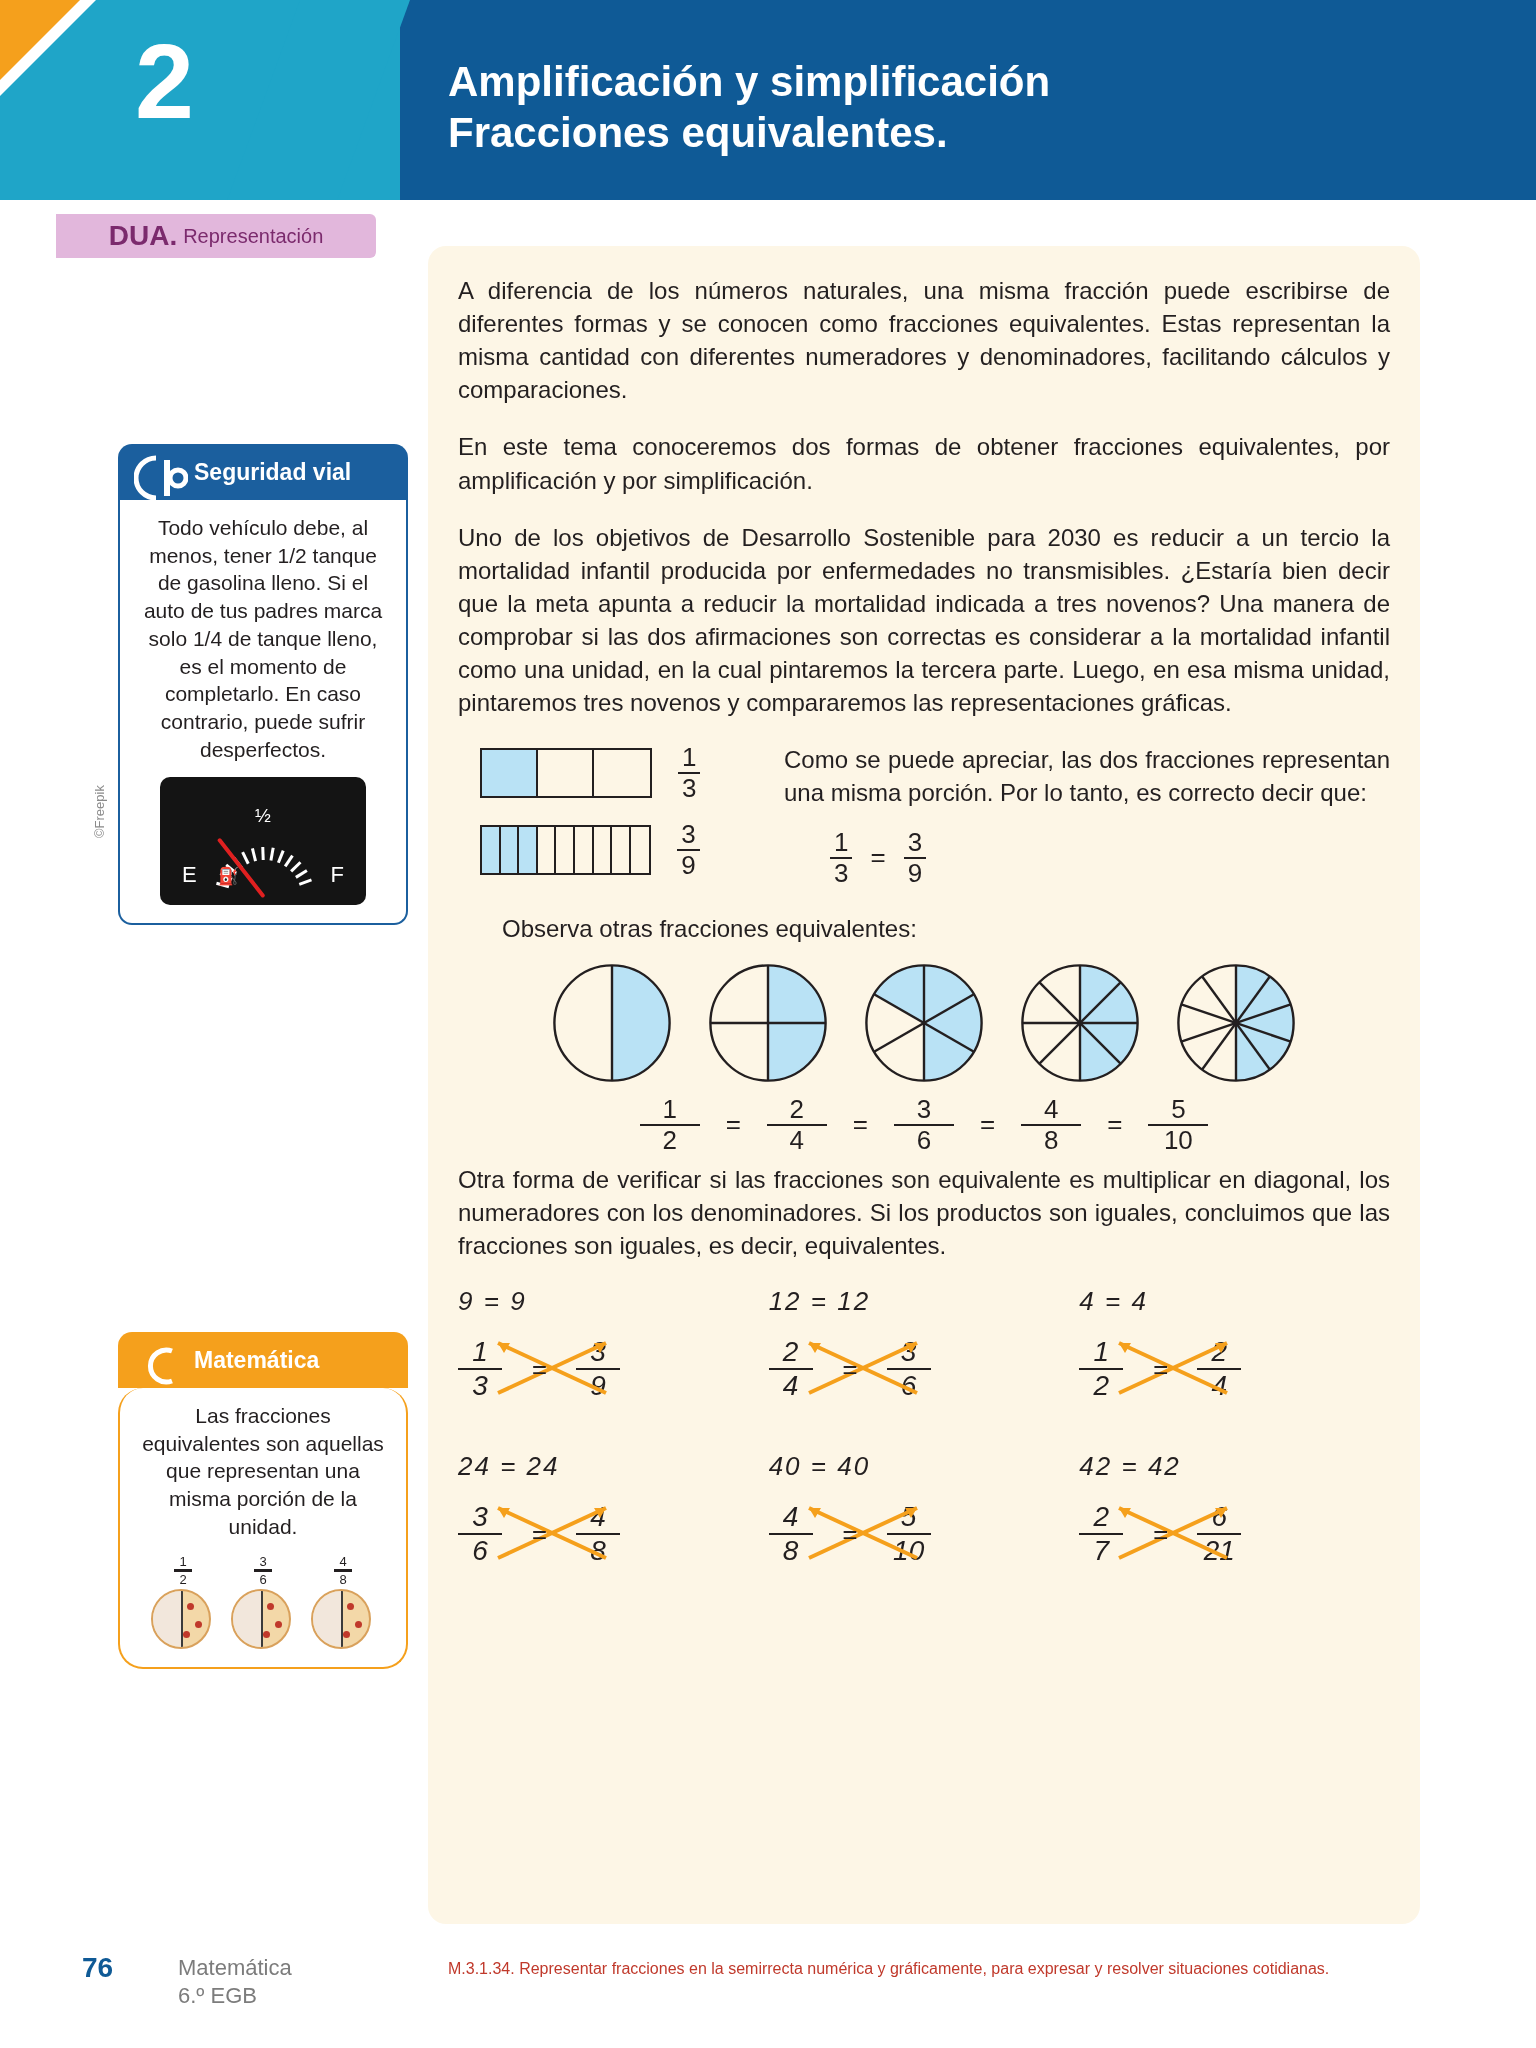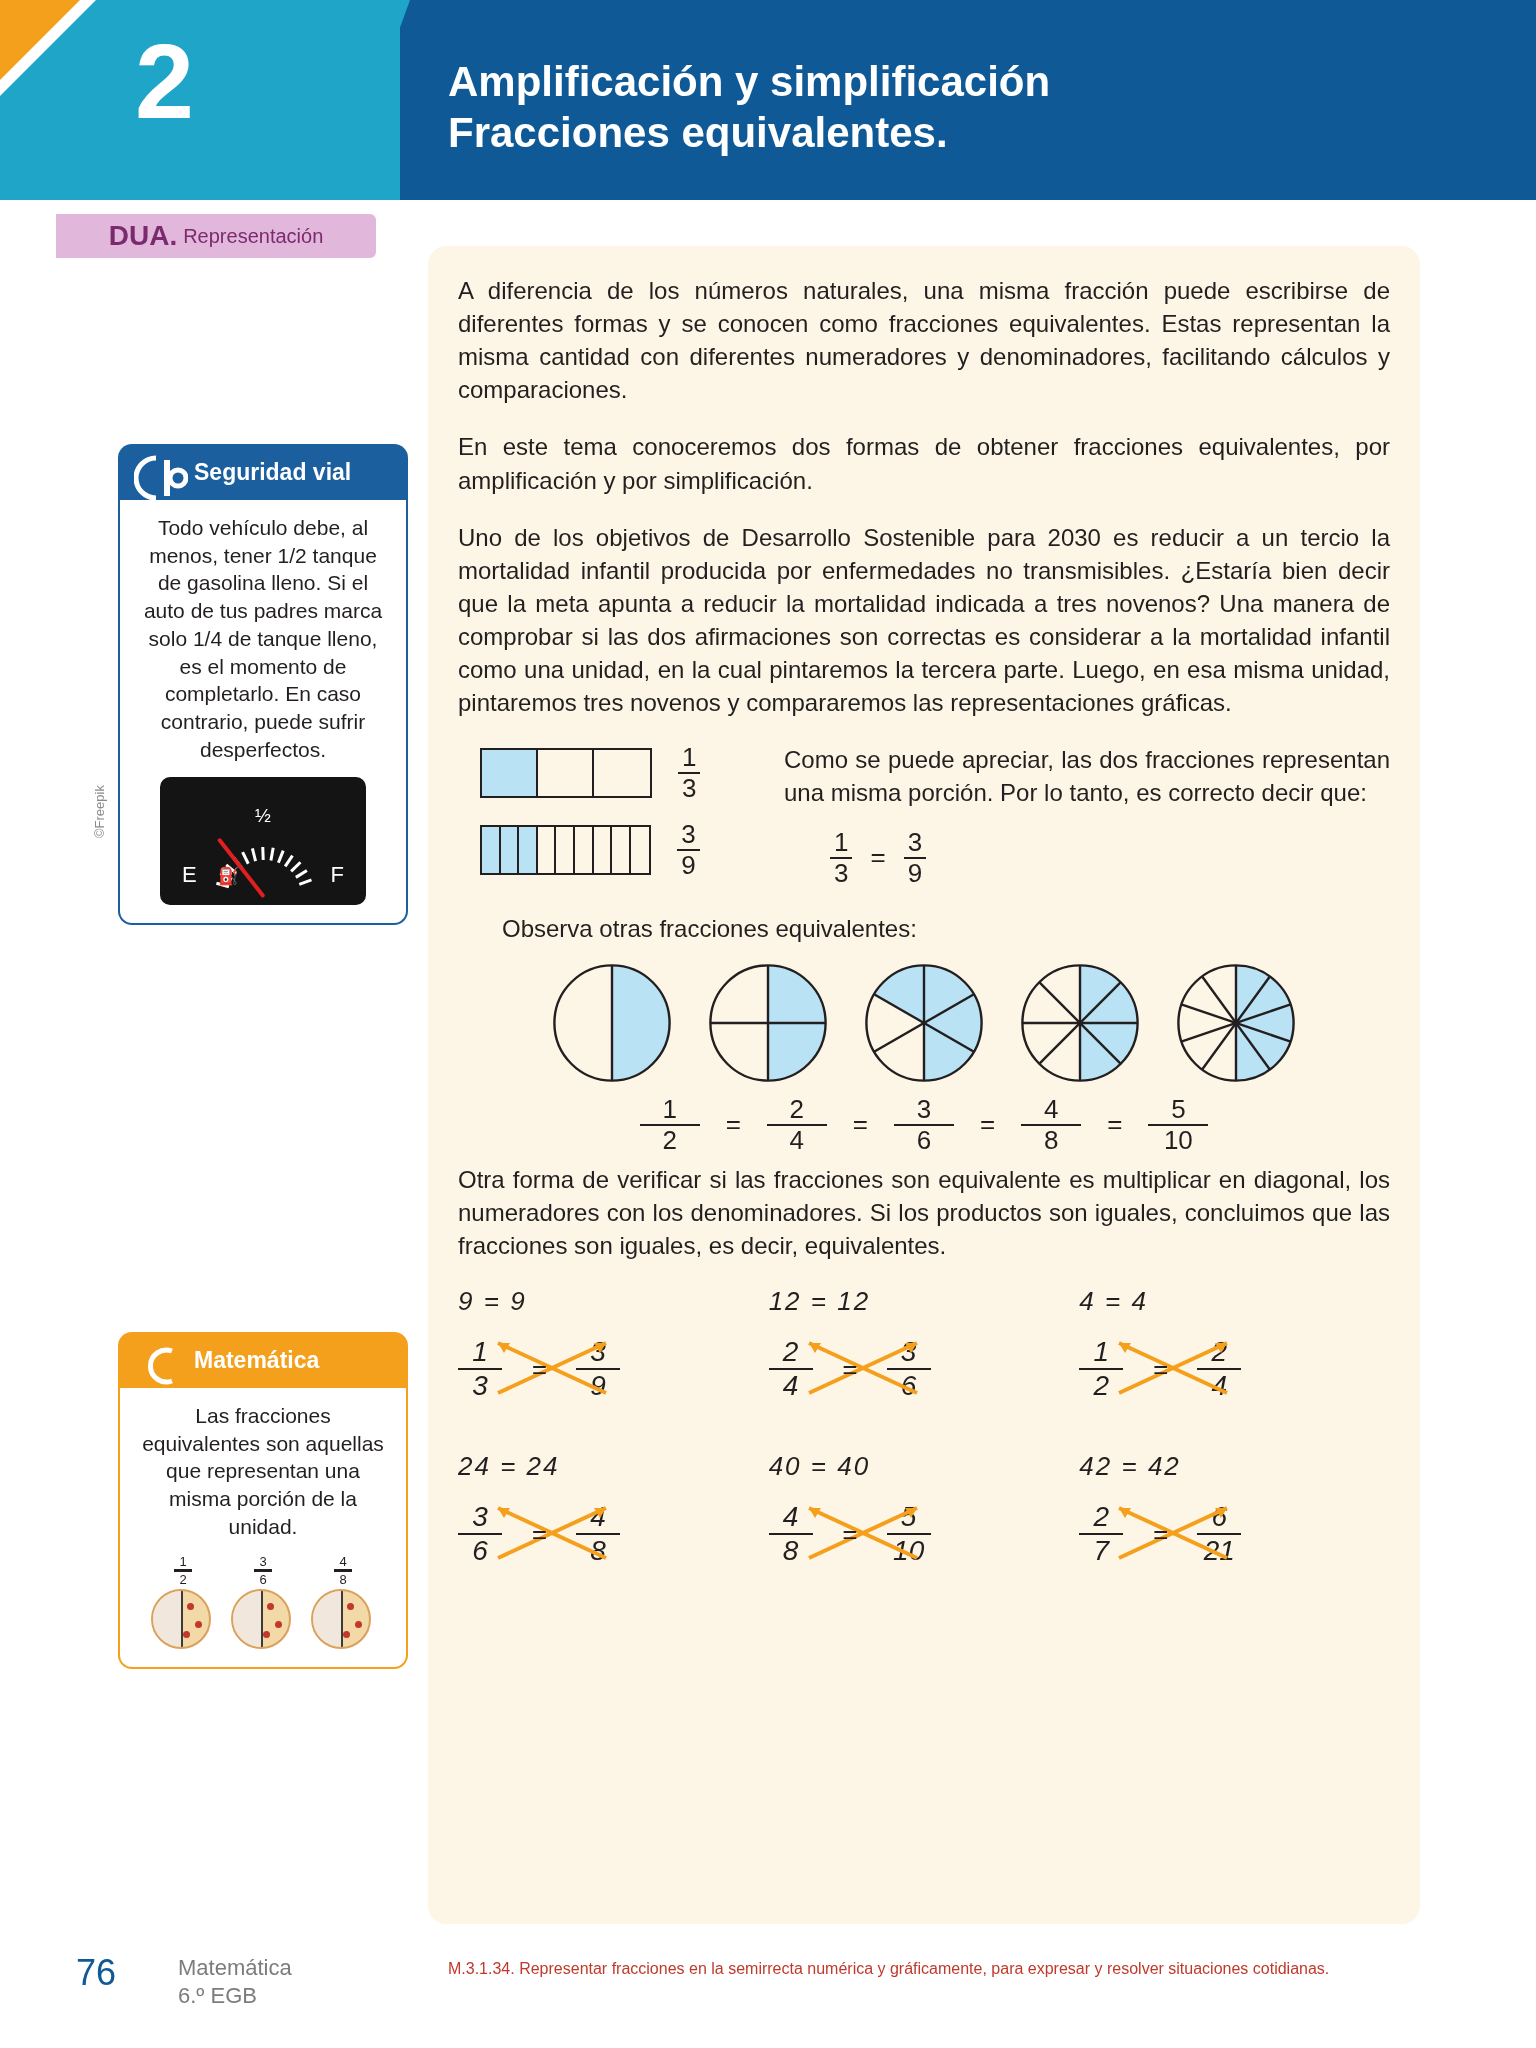--- a/index.html
+++ b/index.html
@@ -62,21 +62,21 @@
   }
   .side-tab.blue{background:#1b5f9e;}
   .side-tab.orange{background:#f5a01c;}
   .side-body{
     border:2px solid;border-top:none;border-radius:0 0 14px 14px;
     padding:14px 16px 18px 16px;box-sizing:border-box;
     font-size:21px;line-height:1.32;text-align:center;color:#231f20;
     background:#ffffff;
   }
   .side-body.blue{border-color:#1b5f9e;}
-  .side-body.orange{border-color:#f5a01c;}
+  .side-body.orange{border-color:#f5a01c;border-radius:25px;}
   .side-icon{
     position:absolute;left:12px;top:6px;width:62px;height:56px;
     display:flex;align-items:center;justify-content:center;
     font-size:46px;color:#ffffff;font-weight:bold;
   }
 
   
   .gauge{
     width:206px;height:128px;background:#141414;border-radius:10px;
     margin:14px auto 0 auto;position:relative;overflow:hidden;
@@ -159,21 +159,21 @@
   .cross{position:relative;width:240px;font-style:italic;}
   .cross .prod{font-size:26px;margin-bottom:4px;letter-spacing:2px;}
   .cross .pair{position:relative;display:flex;align-items:center;gap:0;height:96px;}
   .cross .f{width:44px;text-align:center;font-size:28px;line-height:1.15;}
   .cross .f .n{display:block;}
   .cross .f .d{display:block;border-top:2px solid #231f20;}
   .cross .mid{width:74px;text-align:center;font-size:26px;position:relative;z-index:2;}
   .cross svg{position:absolute;left:28px;top:8px;z-index:1;}
 
   
-  .page-num{position:absolute;left:76px;top:1952px;font-size:36px;font-weight:normal;color:#0f5a96;}
+  .page-num{position:absolute;left:82px;top:1952px;font-size:28px;font-weight:bold;color:#0f5a96;}
   .footer-sub{position:absolute;left:178px;top:1954px;font-size:22px;color:#7c7c7c;line-height:1.25;}
   .standard{
     position:absolute;left:448px;top:1958px;width:960px;
     font-size:16px;line-height:1.35;color:#c0392b;text-align:justify;
   }
 </style>
 </head>
 <body>
 
 <div class="header">

